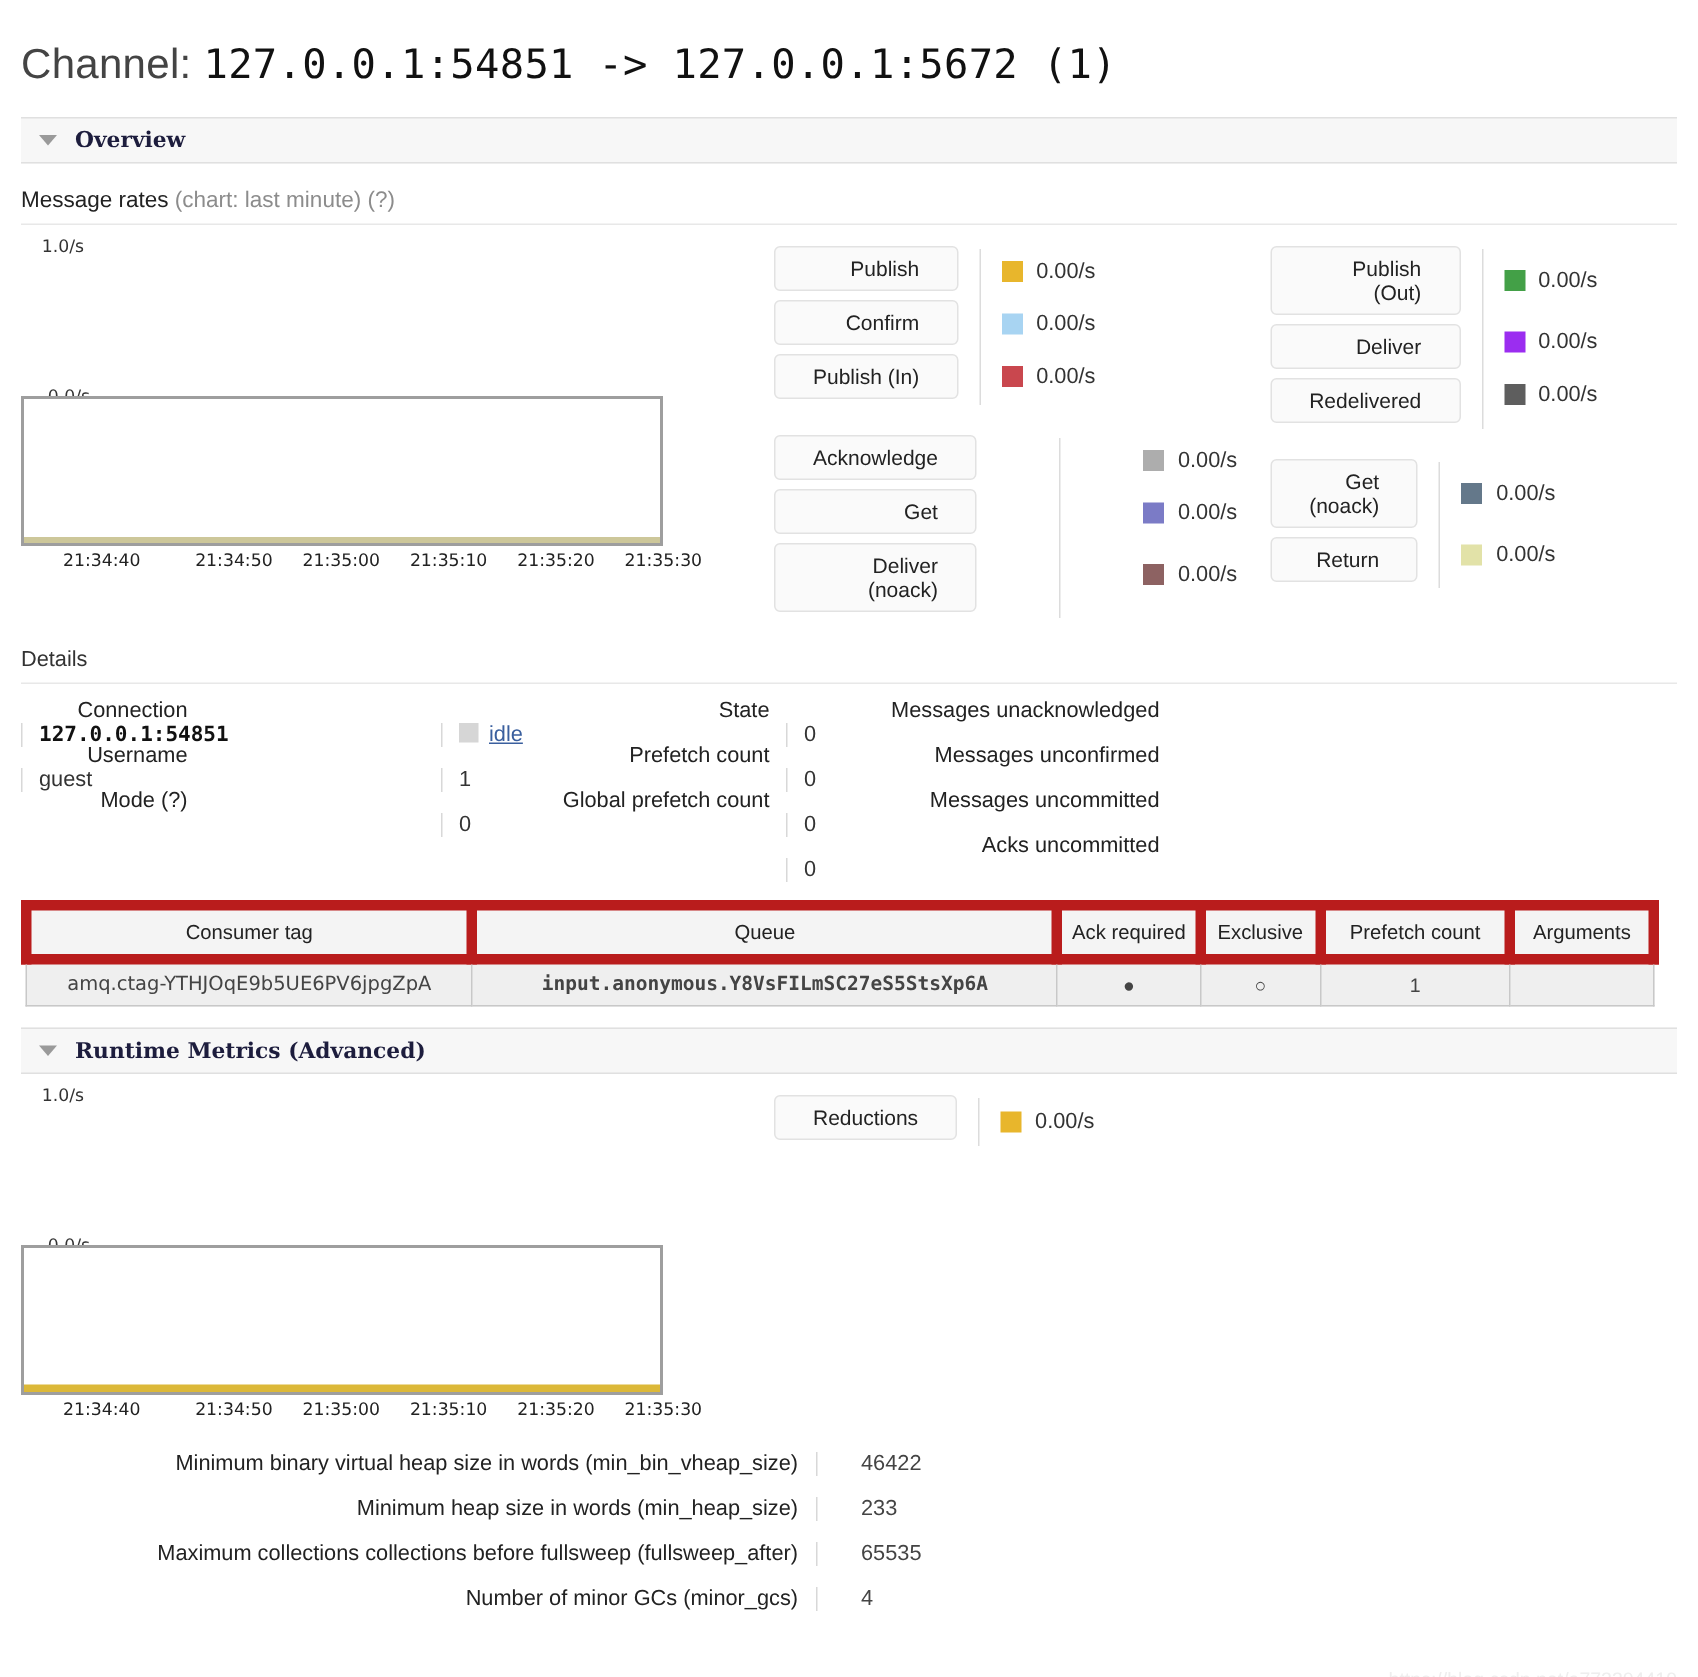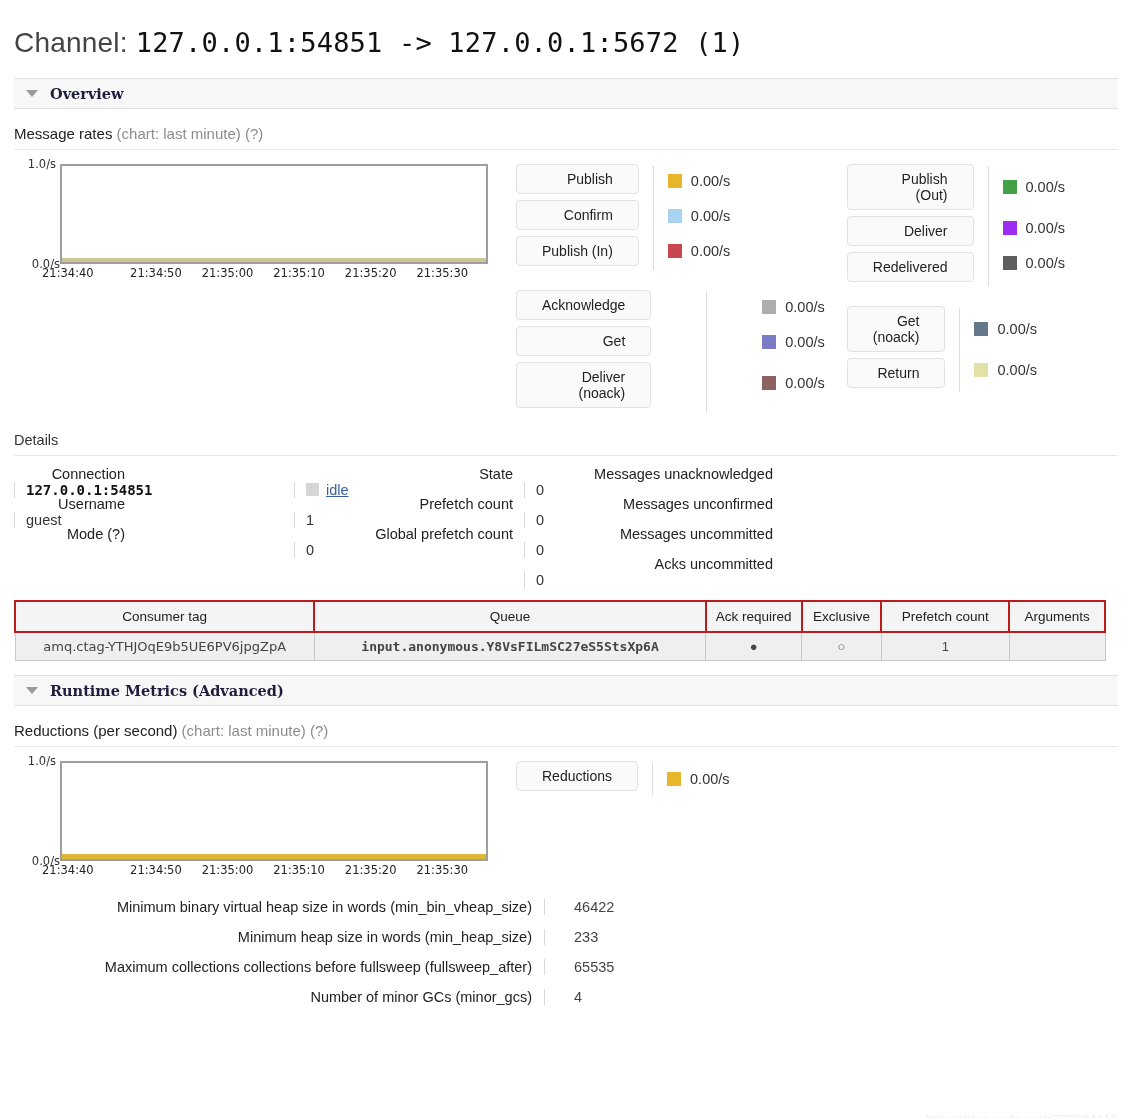--- a/index.html
+++ b/index.html
@@ -59,21 +59,21 @@
     font-size: 15px;
     color: #222;
     border-bottom: 1px solid #e8e8e8;
     padding-bottom: 7px;
   }
   .sub-label .muted { color: #8c8c8c; }
 
   
   .chart-row { display: flex; align-items: flex-start; margin-top: 14px; }
   .chart-wrap { position: relative; padding-left: 14px; }
-  .chart-axisbox { display: flex; }
+  .chart-axisbox { display: flex; flex-direction: column; }
   .yaxis {
     width: 46px;
     height: 100px;
     position: relative;
     font-size: 11.5px;
     color: #333;
     font-family: "DejaVu Sans", sans-serif;
   }
   .yaxis .ytop { position: absolute; right: 4px; top: -7px; }
   .yaxis .ybot { position: absolute; right: 0; bottom: -7px; }
@@ -183,21 +183,21 @@
 
   
   .table-wrap { margin: 14px 14px 0 14px; }
   table.ctable {
     border-collapse: collapse;
     width: 1092px;
     font-size: 13.5px;
   }
   table.ctable th {
     background: #f4f4f4;
-    border: 2px solid #b91c1c;
+    border: 7px solid #b91c1c;
     font-weight: normal;
     color: #222;
     padding: 7px 6px;
     font-size: 13.5px;
   }
   table.ctable td {
     background: #efefef;
     border: 1px solid #c8c8c8;
     padding: 6px 6px;
     text-align: center;
@@ -466,25 +466,20 @@
         </tr>
       </tbody>
     </table>
   </div>
 
   <div class="section-bar">
     <span class="tri"></span>
     <span class="stitle">Runtime Metrics (Advanced)</span>
   </div>
 
-  <div class="sub-label">
-    <span>Reductions (per second)</span>
-    <span class="muted">(chart: last minute)</span>
-    <span class="muted">(?)</span>
-  </div>
 
   <div class="chart-row">
     <div class="chart-wrap">
       <div class="chart-axisbox">
         <div class="yaxis">
           <span class="ytop">1.0/s</span>
           <span class="ybot">0.0/s</span>
         </div>
         <div class="plot">
           <div class="baseline" style="background:#dcb838;height:5px;"></div>

